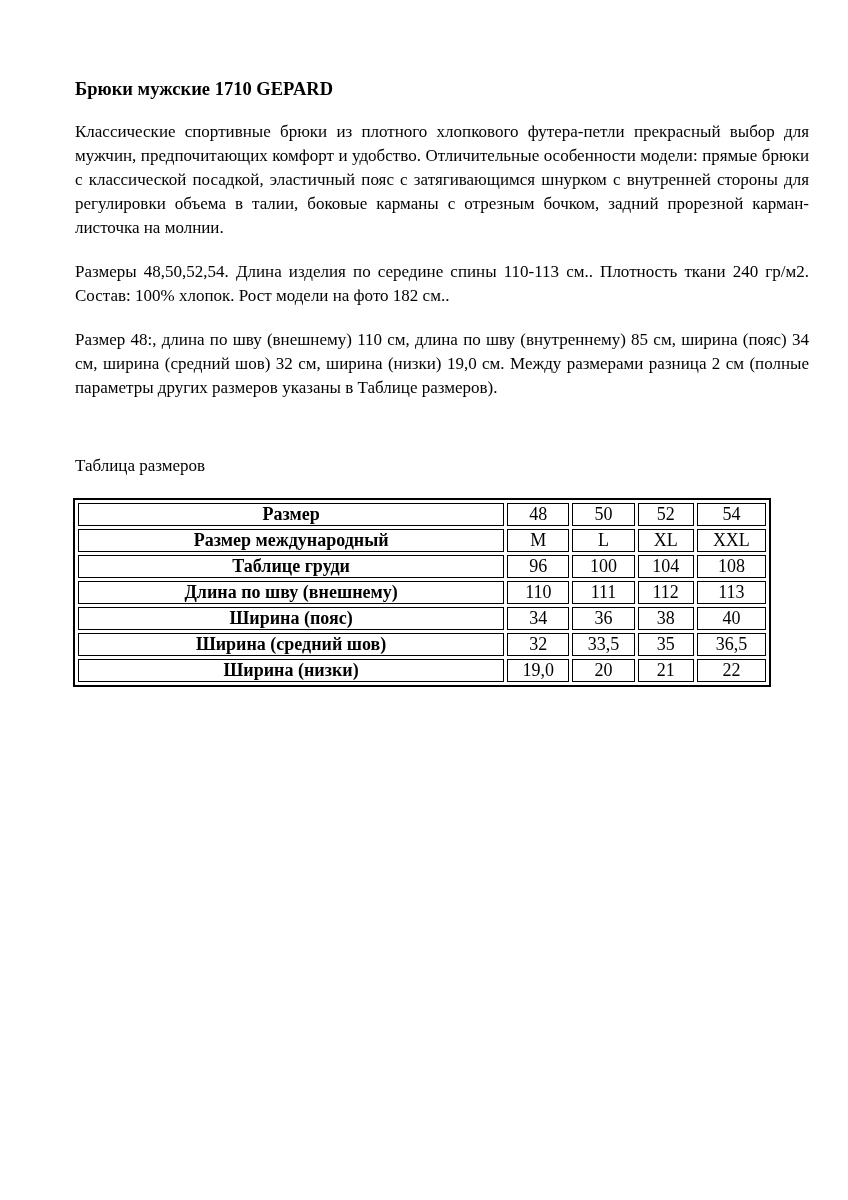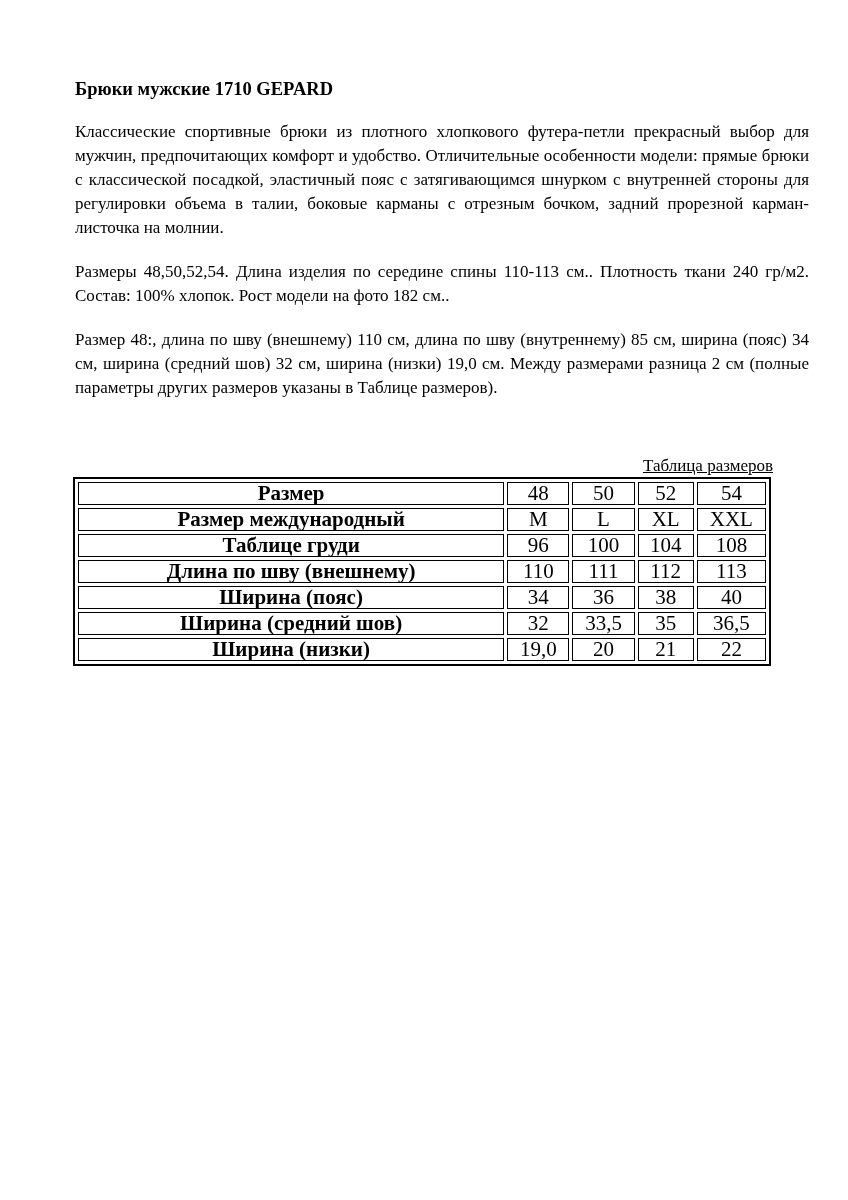--- a/index.html
+++ b/index.html
@@ -26,43 +26,42 @@
   }
   .doc-paragraph {
     font-size: 17px;
     line-height: 24px;
     text-align: justify;
     margin-bottom: 20px;
   }
   .doc-paragraph:nth-of-type(3) { margin-bottom: 0; }
   .table-caption {
     width: 698px;
-    text-align: right;
+    text-align: left;
     font-size: 17px;
     line-height: 20px;
     margin-top: 56px;
-    margin-bottom: 1px;
-    text-decoration: underline;
+    margin-bottom: 22px;
   }
   table.size-table {
     table-layout: fixed;
     width: 698px;
     border-collapse: separate;
     border-spacing: 3px;
     border: 2px solid #000000;
     background: #ffffff;
     margin-left: -2px;
   }
   table.size-table td {
     border: 1px solid #000000;
     height: 21px;
     padding: 0 2px;
     text-align: center;
     vertical-align: middle;
-    font-size: 21px;
+    font-size: 18px;
     line-height: 21px;
     overflow: hidden;
     white-space: nowrap;
   }
   table.size-table td.row-label { font-weight: bold; }
 </style>
 </head>
 <body>
 
 <div class="page">

